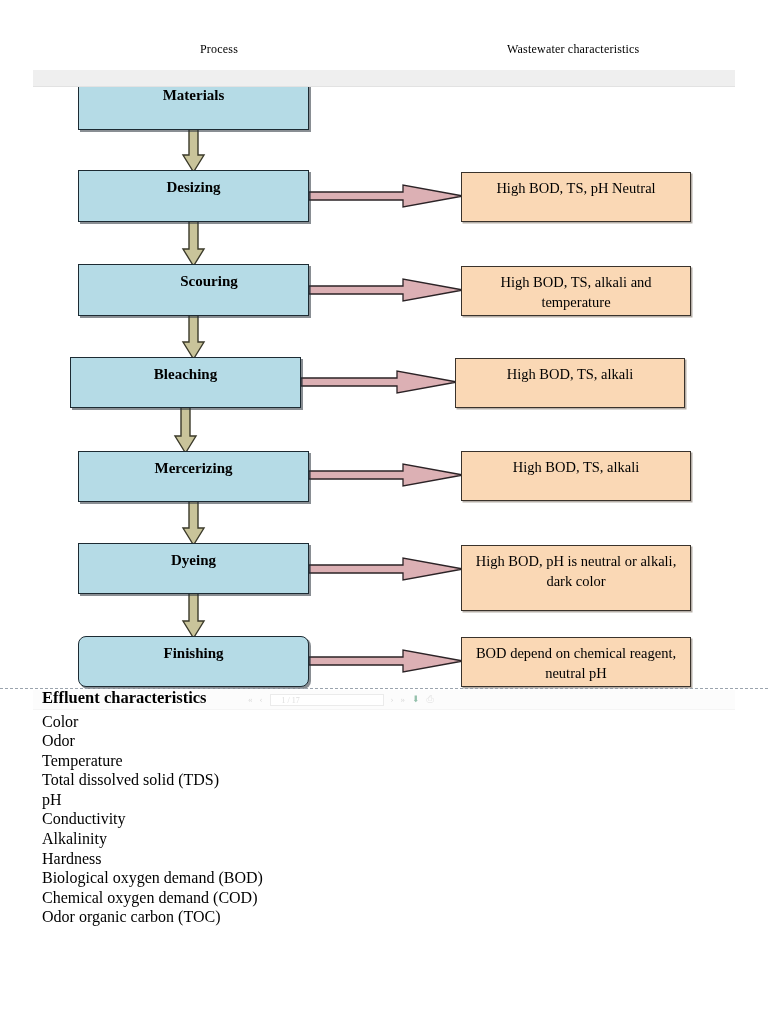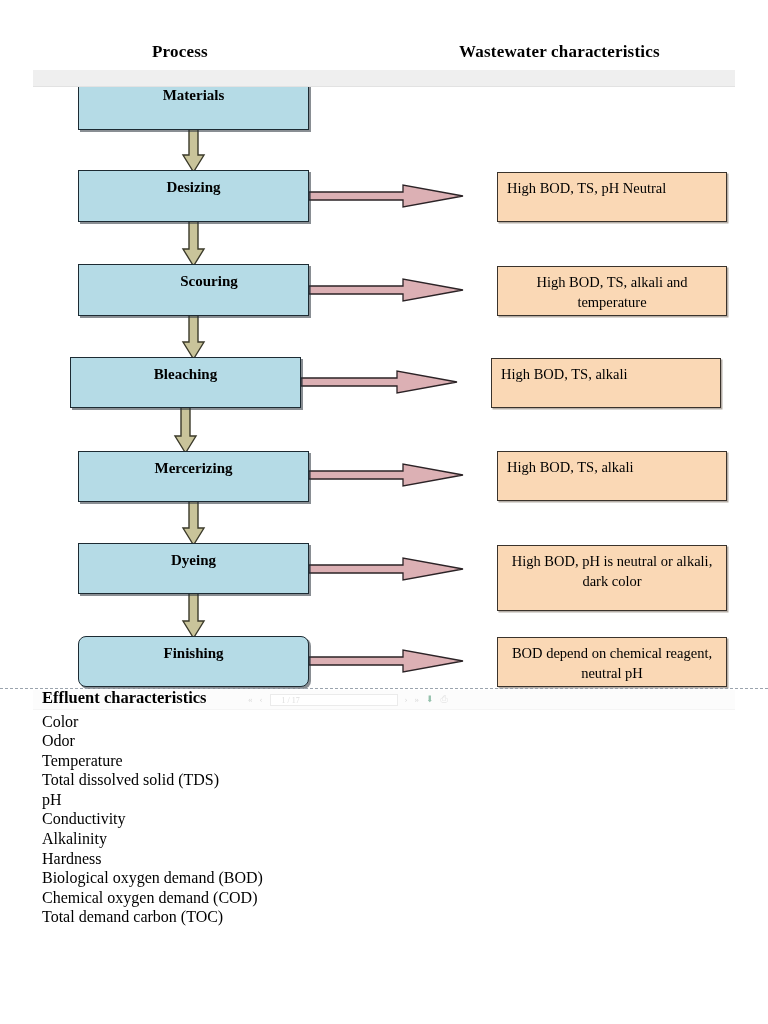--- a/index.html
+++ b/index.html
@@ -12,24 +12,25 @@
     height: 1024px;
     position: relative;
     overflow: hidden;
     font-family: "Liberation Serif", "DejaVu Serif", serif;
     color: #000000;
   }
 
   
   .col-header {
     position: absolute;
-    font-weight: bold;
-    font-size: 17px;
+    font-weight: normal;
+    font-size: 12px;
     letter-spacing: .2px;
     white-space: nowrap;
+    margin-left: 48px;
   }
   #hdr-process { left: 152px; top: 42px; }
   #hdr-waste   { left: 459px; top: 42px; }
 
   
   #grey-band {
     position: absolute;
     left: 33px;
     top: 70px;
     width: 702px;
@@ -68,24 +69,23 @@
   }
 
   .char-box {
     position: absolute;
     box-sizing: border-box;
     background: #fad8b5;
     border: 1.4px solid #3a332c;
     box-shadow: 1.5px 1.5px 0 rgba(90,75,60,.45);
     display: flex;
     align-items: flex-start;
-    justify-content: flex-start;
+    justify-content: center;
     text-align: center;
     z-index: 20;
-    margin-left: 36px;
   }
   .char-box .char-label {
     font-size: 14.5px;
     line-height: 1.35;
     padding: 6px 9px 0 9px;
   }
 
   
   #arrow-layer {
     position: absolute;
@@ -121,21 +121,21 @@
     padding-left: 215px;
     box-sizing: border-box;
   }
   #pager .pg-btn {
     font-size: 9px;
     color: #b9b9b9;
     line-height: 1;
     user-select: none;
   }
   #pager .pg-field {
-    width: 128px;
+    width: 114px;
     height: 12px;
     background: #ffffff;
     border: 1px solid #dcdcdc;
     font-size: 8px;
     color: #c4c4c4;
     line-height: 12px;
     padding-left: 11px;
     box-sizing: border-box;
     white-space: nowrap;
     overflow: hidden;
@@ -265,15 +265,15 @@
       <li>Color</li>
       <li>Odor</li>
       <li>Temperature</li>
       <li>Total dissolved solid (TDS)</li>
       <li>pH</li>
       <li>Conductivity</li>
       <li>Alkalinity</li>
       <li>Hardness</li>
       <li>Biological oxygen demand (BOD)</li>
       <li>Chemical oxygen demand (COD)</li>
-      <li>Total demand carbon (TOC)</li>
+      <li>Odor organic carbon (TOC)</li>
     </ul>
 </div>
 
 </body></html>

